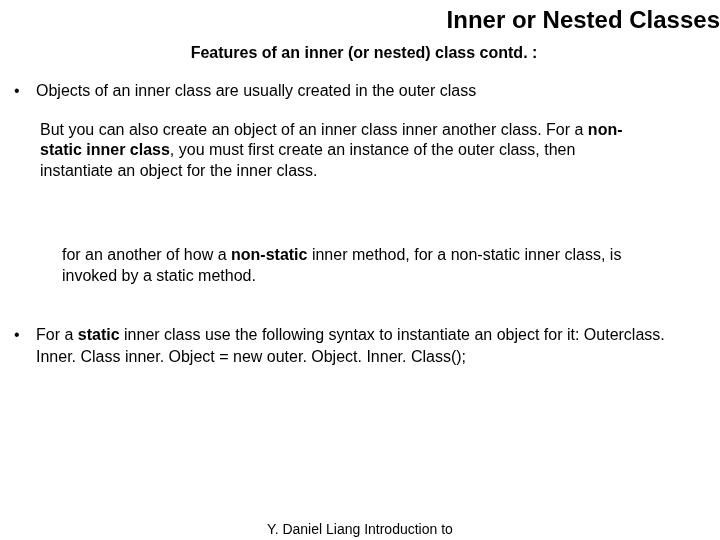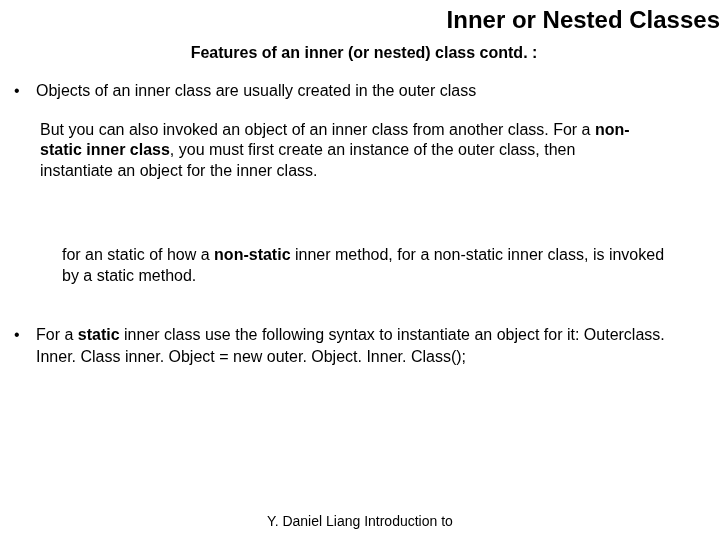--- a/index.html
+++ b/index.html
@@ -49,21 +49,21 @@
       margin-right: 40px;
       margin-top: 42px;
       font-size: 16px;
       line-height: 1.3;
     }
     .bullet2 {
       margin-top: 38px;
     }
     .footer {
       position: absolute;
-      bottom: 10px;
+      bottom: 2px;
       left: 0;
       width: 100%;
       text-align: center;
       font-size: 14px;
       line-height: 1.25;
     }
     .b { font-weight: bold; }
   </style>
 </head>
 <body>
@@ -71,26 +71,26 @@
 <div class="title">Inner or Nested Classes</div>
 
 <div class="subtitle">Features of an inner (or nested) class contd. :</div>
 
 <div class="bullet-row">
   <div class="bullet-mark">•</div>
   <div class="bullet-text">Objects of an inner class are usually created in the outer class</div>
 </div>
 
 <div class="para1">
-  <span>But you can also invoked an object of an inner class from another class. For a </span><span class="b">non-static inner class</span><span>, you must first create an instance of the outer class, then instantiate  an object for the inner class.</span>
+  <span>But you can also create an object of an inner class inner another class. For a </span><span class="b">non-static inner class</span><span>, you must first create an instance of the outer class, then instantiate  an object for the inner class.</span>
 </div>
 
 <div class="para2">
   <br>
-  <span> for an static of how a </span><span class="b">non-static</span><span> inner method, for a non-static inner class, is invoked by a static method.</span>
+  <span> for an another of how a </span><span class="b">non-static</span><span> inner method, for a non-static inner class, is invoked by a static method.</span>
 </div>
 
 <div class="bullet-row bullet2">
   <div class="bullet-mark">•</div>
   <div class="bullet-text">
     <span>For a </span><span class="b">static</span><span> inner class use the following syntax to instantiate an object for it: Outerclass. Inner. Class inner. Object =  new outer. Object. Inner. Class();</span>
   </div>
 </div>
 
 <div class="footer">

